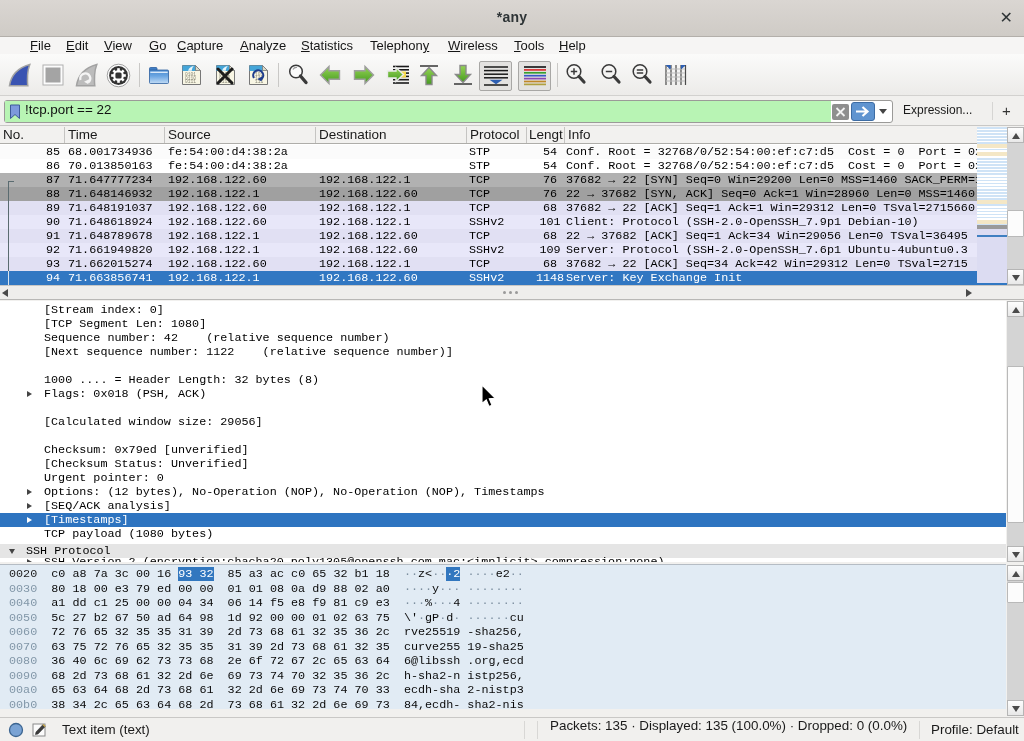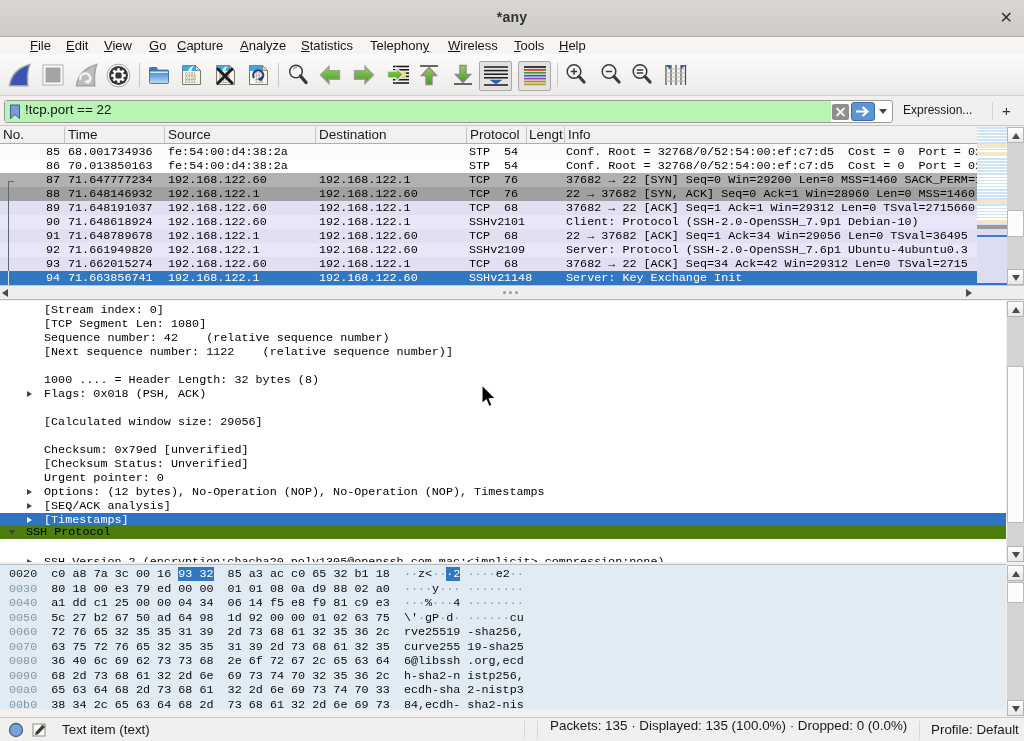--- a/index.html
+++ b/index.html
@@ -38,21 +38,21 @@
 #pktheader { position:absolute; left:0; top:126px; width:1024px; height:18px; background:#f2f1ef;
   border-bottom:1px solid #aeada9; font-size:13.5px; color:#1a1a1a; }
 #pktheader span { position:absolute; top:1px; height:16px; }
 #pktheader i.vs { position:absolute; top:1px; width:1px; height:16px; background:#c5c4c2; font-style:normal; }
 #pktrows { position:absolute; left:0; top:144px; width:1008px; height:142px; overflow:hidden;
   font-family:"Liberation Mono", monospace; font-size:11.75px; background:#fff; }
 .prow { position:absolute; left:0; width:1008px; height:14px; line-height:14px; white-space:pre; }
 .prow span { position:absolute; top:0; height:14px; }
 .pc0 { left:0; width:60px; text-align:right; }
 .pc1 { left:68px; } .pc2 { left:168px; } .pc3 { left:319px; } .pc4 { left:469px; }
-.pc5 { left:504px; width:60px; text-align:left; } .pc6 { left:566px; width:411px; overflow:hidden; }
+.pc5 { left:520px; width:60px; text-align:center; } .pc6 { left:566px; width:411px; overflow:hidden; }
 
 #hscroll { position:absolute; left:0; top:285px; width:1024px; height:15px; background:#efeeec;
   border-top:1px solid #c8c7c5; border-bottom:1px solid #b9b8b6; }
 
 #details { position:absolute; left:0; top:301px; width:1006px; height:261px; background:#fff;
   font-family:"Liberation Mono", monospace; font-size:11.75px; overflow:hidden; }
 .dline { position:absolute; left:0; width:1006px; height:14px; line-height:14px; white-space:pre; color:#000; }
 .dline .txt { position:absolute; left:44px; }
 .dline .txt0 { position:absolute; left:26px; }
 .tri { position:absolute; left:27px; top:4px; width:0; height:0;
@@ -329,21 +329,21 @@
   <div class="dline" style="top:72px"><span class="txt">1000 .... = Header Length: 32 bytes (8)</span></div>
   <div class="dline" style="top:86px"><i class="tri"></i><span class="txt">Flags: 0x018 (PSH, ACK)</span></div>
   <div class="dline" style="top:114px"><span class="txt">[Calculated window size: 29056]</span></div>
   <div class="dline" style="top:142px"><span class="txt">Checksum: 0x79ed [unverified]</span></div>
   <div class="dline" style="top:156px"><span class="txt">[Checksum Status: Unverified]</span></div>
   <div class="dline" style="top:170px"><span class="txt">Urgent pointer: 0</span></div>
   <div class="dline" style="top:184px"><i class="tri"></i><span class="txt">Options: (12 bytes), No-Operation (NOP), No-Operation (NOP), Timestamps</span></div>
   <div class="dline" style="top:198px"><i class="tri"></i><span class="txt">[SEQ/ACK analysis]</span></div>
   <div class="dline" style="top:212px;background:#2e74c0;color:#fff"><i class="tri" style="border-left-color:#fff"></i><span class="txt">[Timestamps]</span></div>
   <div class="dline" style="top:226px"><span class="txt">TCP payload (1080 bytes)</span></div>
-  <div class="dline" style="top:224px;background:#4d7c0f"><i class="tri0"></i><span class="txt0">SSH Protocol</span></div>
+  <div class="dline" style="top:243px;background:#e5e5e5"><i class="tri0"></i><span class="txt0">SSH Protocol</span></div>
   <div class="dline" style="top:254px"><i class="tri"></i><span class="txt">SSH Version 2 (encryption:chacha20-poly1305@openssh.com mac:&lt;implicit&gt; compression:none)</span></div>
 </div>
 <div id="hexpane">
   <div class="hrow" style="top:2px"><span class="hoffsel">0020</span>  c0 a8 7a 3c 00 16 <span class="hl">93 32</span>  85 a3 ac c0 65 32 b1 18  <i class="hdot">··</i>z&lt;<i class="hdot">··</i><span class="hl"><i class="hdot">·</i>2</span> <i class="hdot">····</i>e2<i class="hdot">··</i></div>
   <div class="hrow" style="top:16.5px"><span class="hoff">0030</span>  80 18 00 e3 79 ed 00 00  01 01 08 0a d9 88 02 a0  <i class="hdot">····</i>y<i class="hdot">···</i> <i class="hdot">········</i></div>
   <div class="hrow" style="top:31px"><span class="hoff">0040</span>  a1 dd c1 25 00 00 04 34  06 14 f5 e8 f9 81 c9 e3  <i class="hdot">···</i>%<i class="hdot">···</i>4 <i class="hdot">········</i></div>
   <div class="hrow" style="top:45.5px"><span class="hoff">0050</span>  5c 27 b2 67 50 ad 64 98  1d 92 00 00 01 02 63 75  \'<i class="hdot">·</i>gP<i class="hdot">·</i>d<i class="hdot">·</i> <i class="hdot">······</i>cu</div>
   <div class="hrow" style="top:60px"><span class="hoff">0060</span>  72 76 65 32 35 35 31 39  2d 73 68 61 32 35 36 2c  rve25519 -sha256,</div>
   <div class="hrow" style="top:74.5px"><span class="hoff">0070</span>  63 75 72 76 65 32 35 35  31 39 2d 73 68 61 32 35  curve255 19-sha25</div>
   <div class="hrow" style="top:89px"><span class="hoff">0080</span>  36 40 6c 69 62 73 73 68  2e 6f 72 67 2c 65 63 64  6@libssh .org,ecd</div>

